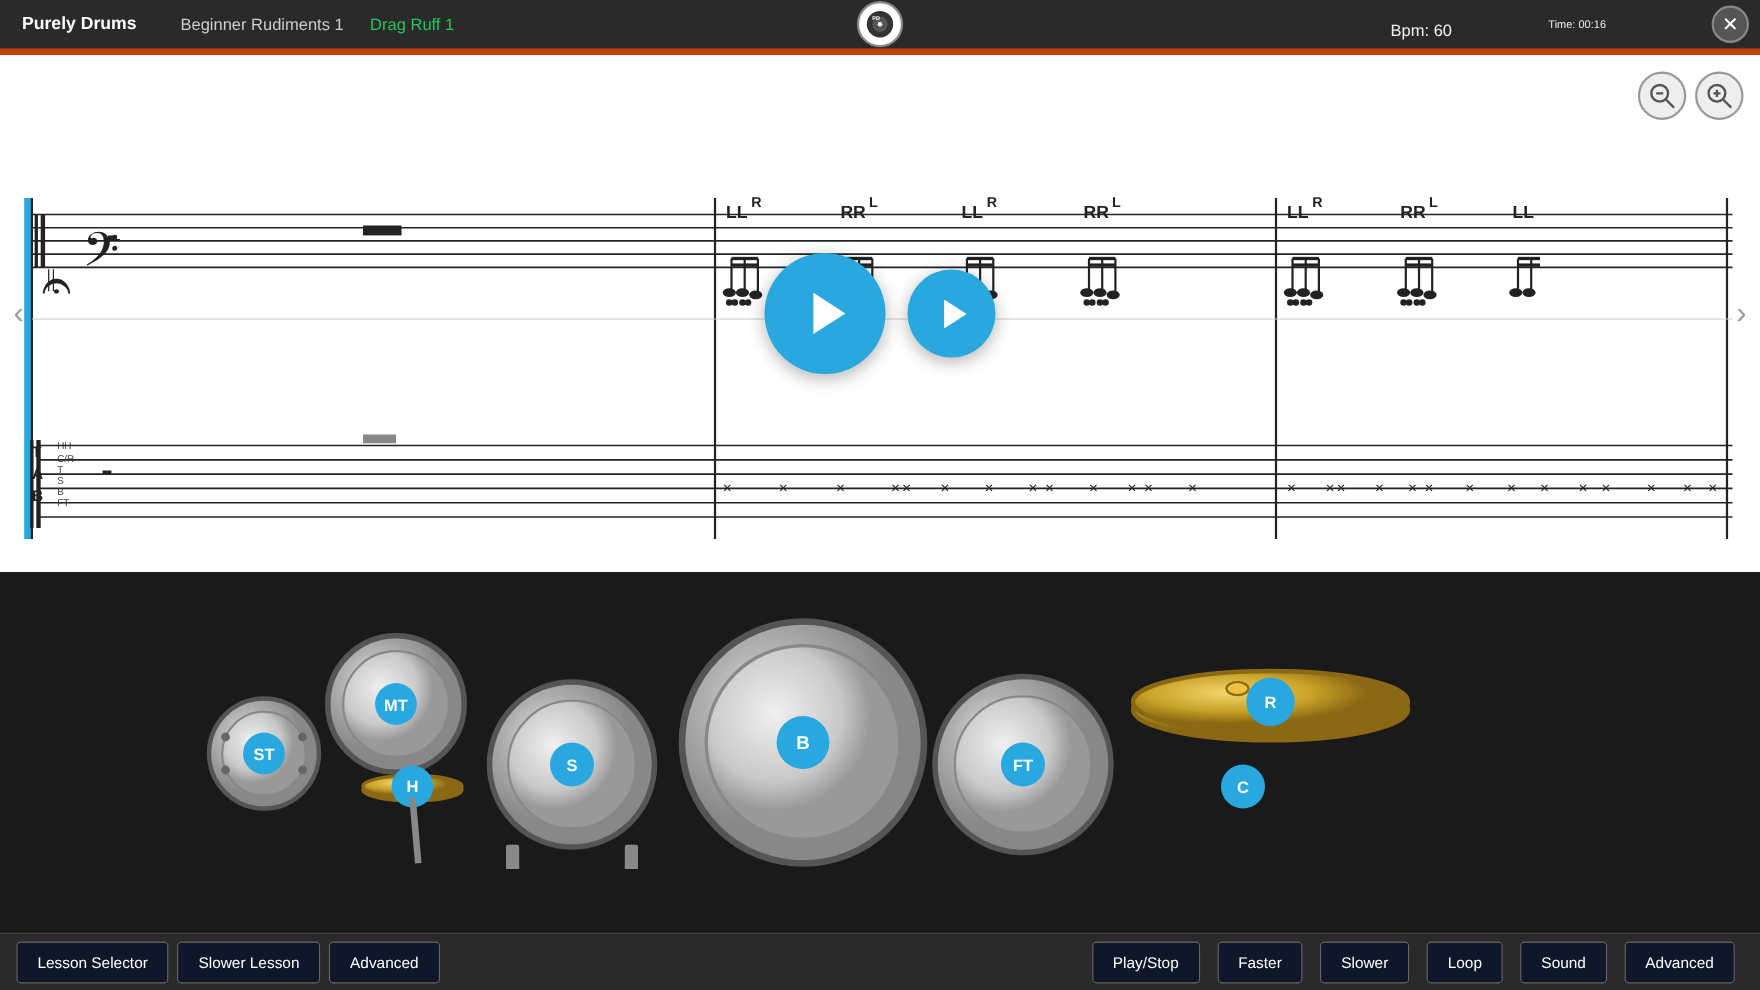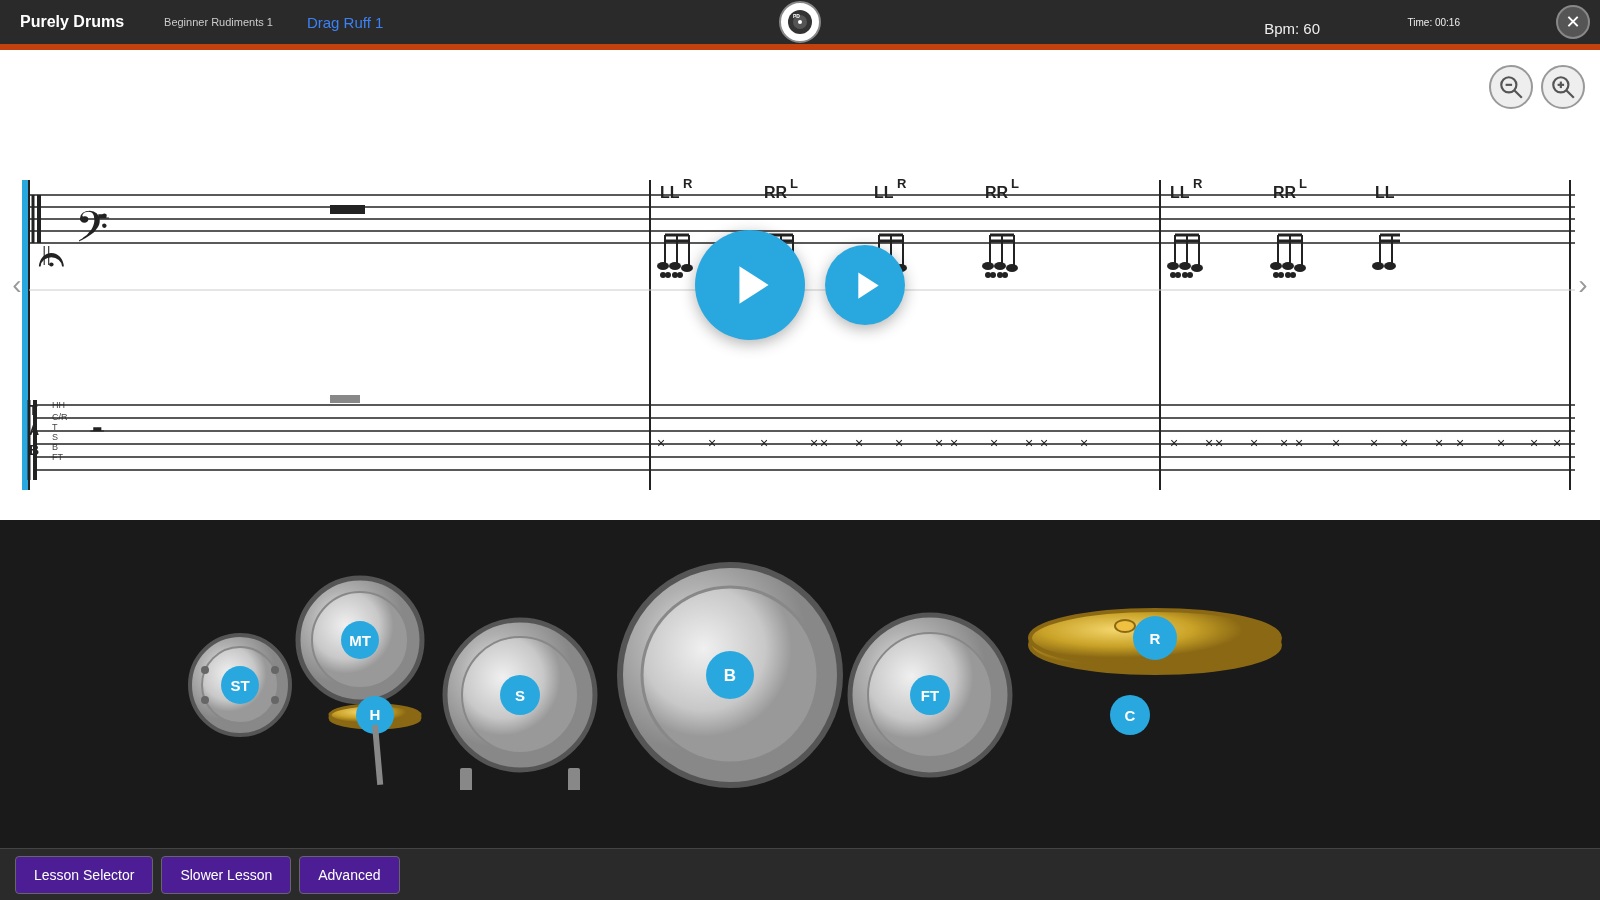--- a/index.html
+++ b/index.html
@@ -22,27 +22,27 @@
       padding: 0 20px;
       position: relative;
       border-bottom: 6px solid #c2410c;
     }
     #header .app-title {
       font-size: 16px;
       font-weight: bold;
       margin-right: 40px;
     }
     #header .lesson-name {
-      font-size: 11px;
-      margin-right: 34px;
+      font-size: 15px;
+      margin-right: 24px;
       color: #ccc;
     }
     #header .exercise-name {
       font-size: 15px;
-      color: #3b82f6;
+      color: #22c55e;
       text-align: center;
     }
     #header .logo {
       position: absolute;
       left: 50%;
       transform: translateX(-50%);
       width: 42px;
       height: 42px;
       background: #fff;
       border-radius: 50%;
@@ -206,21 +206,21 @@
       padding: 0 15px;
       border-top: 1px solid #444;
       position: absolute;
       bottom: 0;
       left: 0;
     }
 
     .footer-btn {
       height: 38px;
       padding: 0 18px;
-      background: #4c1d95;
+      background: #0f172a;
       color: white;
       border: 1px solid #666;
       border-radius: 4px;
       font-size: 14px;
       cursor: pointer;
       margin-right: 8px;
     }
 
     .footer-right {
       margin-left: auto;
@@ -572,13 +572,21 @@
     </svg>
 
   </div>
 </div>
 
 <div id="footer">
   <button class="footer-btn">Lesson Selector</button>
   <button class="footer-btn">Slower Lesson</button>
   <button class="footer-btn">Advanced</button>
 
+  <div class="footer-right">
+    <button class="footer-btn">Play/Stop</button>
+    <button class="footer-btn">Faster</button>
+    <button class="footer-btn">Slower</button>
+    <button class="footer-btn">Loop</button>
+    <button class="footer-btn">Sound</button>
+    <button class="footer-btn">Advanced</button>
+  </div>
 </div>
 
 </body></html>

